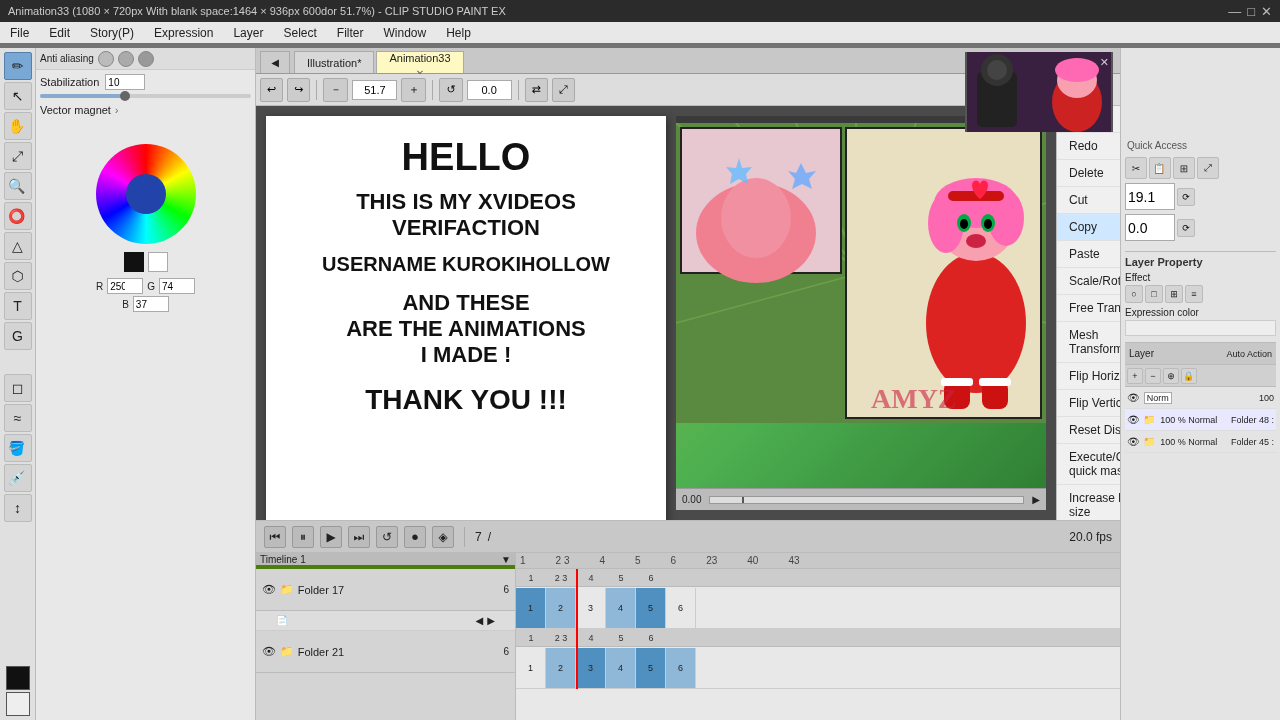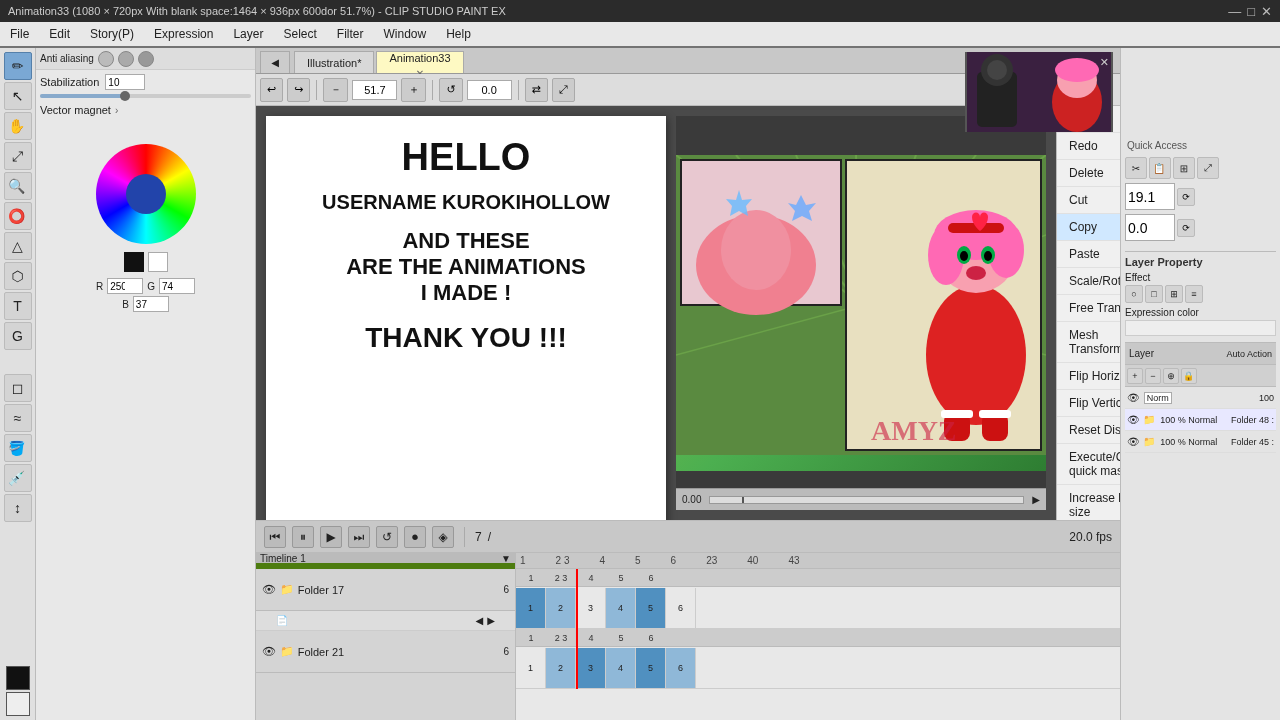--- a/index.html
+++ b/index.html
@@ -8,21 +8,21 @@
     
     #titlebar {
       width: 100%; height: 22px; background: #2b2b2b; display: flex; align-items: center; justify-content: space-between;
       color: #ccc; font-size: 11px; padding: 0 8px;
     }
     #titlebar-controls { display: flex; gap: 6px; }
     #titlebar-controls span { cursor: pointer; color: #bbb; font-size: 13px; }
 
     
     #menubar {
-      width: 100%; height: 26px; background: #e8e8e8; display: flex; align-items: center; border-bottom: 2px solid #737373;
+      width: 100%; height: 26px; background: #e8e8e8; display: flex; align-items: center; border-bottom: 5px solid #737373;
     }
     #menubar span { padding: 0 10px; cursor: pointer; font-size: 12px; color: #222; line-height: 26px; }
 
     
     #main { width: 100%; height: calc(720px - 48px); display: flex; flex-direction: row; }
 
     
     #left-toolbar {
       width: 36px; background: #e0e0e0; border-right: 1px solid #bbb;
       display: flex; flex-direction: column; align-items: center; padding: 4px 2px; gap: 2px;
@@ -78,21 +78,21 @@
     #doc-canvas .line2 { font-size: 22px; font-weight: 900; color: #111; text-align: center; margin-top: 10px; }
     #doc-canvas .username { font-size: 20px; font-weight: 900; color: #111; margin-top: 12px; text-align: center; }
     #doc-canvas .and-these { font-size: 22px; font-weight: 900; color: #111; text-align: center; margin-top: 14px; }
     #doc-canvas .thank-you { font-size: 28px; font-weight: 900; color: #111; margin-top: 16px; }
 
     
     #anim-preview {
       flex: 1; background: #3a3a3a; display: flex; align-items: center; justify-content: center; margin: 10px 10px 10px 0; position: relative;
     }
     #anim-preview-inner {
-      width: 370px; height: 316px; background: #0ea5e9; overflow: hidden; position: relative; text-decoration: underline;
+      width: 370px; height: 380px; background: #0ea5e9; overflow: hidden; position: relative; text-decoration: underline;
     }
     
     #scene-bg { width: 100%; height: 100%; background: linear-gradient(135deg, #8bc34a 0%, #4caf50 50%, #2e7d32 100%); position: relative; overflow: hidden; }
 
     
     #right-panel {
       width: 150px; background: #f0f0f0; border-left: 1px solid #bbb; display: flex; flex-direction: column;
     }
     .ctx-item {
       padding: 6px 12px; cursor: pointer; font-size: 12px; color: #222; border-bottom: 1px solid #e0e0e0;
@@ -263,20 +263,22 @@
       <input class="zoom-input" value="0.0" style="width: 45px; height: 20px; border: 1px solid rgb(170, 170, 170); font-size: 11px; text-align: center;">
       <div class="tb-sep"></div>
       <button class="tb-btn">⇄</button>
       <button class="tb-btn">⤢</button>
     </div>
 
     <div id="canvas-wrapper">
 
       <div id="doc-canvas">
         <div class="hello">HELLO</div>
+        <div class="line2" style="white-space:pre-line;">THIS IS MY XVIDEOS
+VERIFACTION</div>
         <div class="username">USERNAME KUROKIHOLLOW</div>
         <div class="and-these" style="white-space:pre-line;">AND THESE
 ARE THE ANIMATIONS
 I MADE !</div>
         <div class="thank-you">THANK YOU !!!</div>
       </div>
 
       <div id="anim-preview">
         <div id="anim-preview-inner">
 
@@ -375,21 +377,21 @@
         <div style="width:1px;height:20px;background:#aaa;margin:0 4px;"></div>
         <span>7</span>
         <span>/</span>
         <div style="flex:1;"></div>
         <span>20.0 fps</span>
       </div>
 
       <div id="timeline-tracks">
         <div id="track-labels">
 
-          <div style="height:16px;background:#bbb;border-bottom:6px solid #4d7c0f;display:flex;align-items:center;padding:0 4px;font-size:10px;">
+          <div style="height:16px;background:#bbb;border-bottom:4px solid #4d7c0f;display:flex;align-items:center;padding:0 4px;font-size:10px;">
             <span>Timeline 1</span>
             <span style="margin-left:auto;cursor:pointer;">▼</span>
           </div>
           <div class="track-label">
             <span style="cursor:pointer;">👁</span>
             <span>📁</span>
             <span>Folder 17</span>
             <span style="margin-left:auto;font-size:10px;">6</span>
           </div>
 

